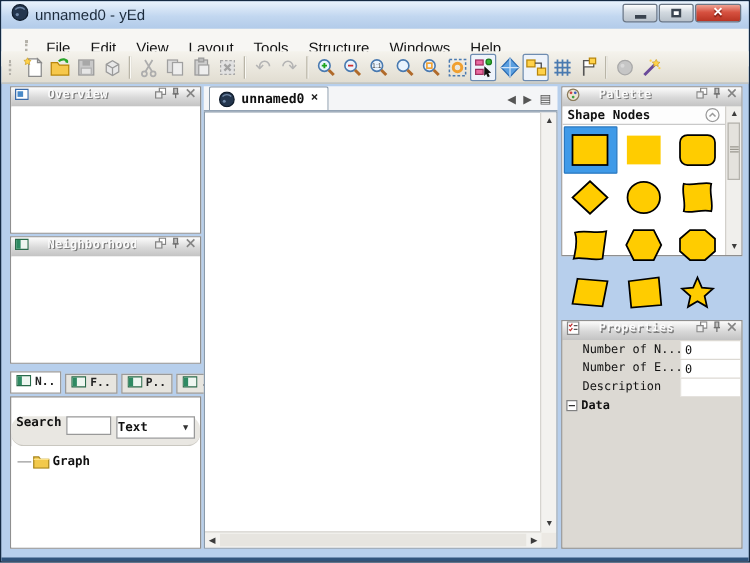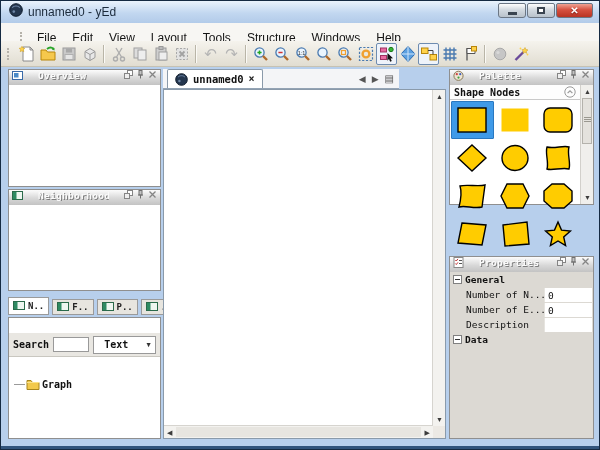--- a/index.html
+++ b/index.html
@@ -40,31 +40,31 @@
   
   #overview{left:7px;top:68px;width:153px;height:118px;}
   #neighborhood{left:7px;top:188px;width:153px;height:102px;}
   .panel-body{position:absolute;left:0;right:0;top:15px;bottom:0;background:#fff;}
 
   #left-tabs{position:absolute;left:7px;top:296px;width:153px;height:18px;display:flex;gap:3px;align-items:flex-end;}
   .ltab{height:16px;border:1px solid #9a9a9a;background:#e7e5df;display:flex;align-items:center;padding:0 4px;gap:3px;font-family:"DejaVu Sans Mono","Liberation Mono",monospace;font-size:9px;font-weight:bold;color:#222;box-sizing:border-box;}
   .ltab.active{background:#fff;height:18px;}
 
   #structure{left:7px;top:316px;width:153px;height:122px;}
-  .search-row{position:absolute;left:0;right:0;top:15px;height:24px;background:#e9e7e2;border-bottom:1px solid #c9c7c0;display:flex;align-items:center;padding:0 4px;gap:4px;box-sizing:border-box;font-family:"DejaVu Sans Mono","Liberation Mono",monospace;font-weight:bold;font-size:10px;color:#111;}
+  .search-row{position:absolute;left:0;right:0;top:15px;height:24px;background:#e9e7e2;border-bottom:1px solid #c9c7c0;display:flex;padding:0 4px;gap:4px;box-sizing:border-box;font-family:"DejaVu Sans Mono","Liberation Mono",monospace;font-weight:bold;font-size:10px;color:#111;border-radius:10px;}
   .search-input{width:36px;height:15px;border:1px solid #999;background:#fff;box-sizing:border-box;font-size:10px;padding:0 2px;}
-  .combo{flex:1;height:18px;border:1px solid #999;background:#fff;display:flex;align-items:center;padding-left:10px;font-size:10px;font-weight:bold;box-sizing:border-box;}
+  .combo{flex:1;height:18px;border:1px solid #999;background:#fff;display:flex;align-items:center;padding-left:0;font-size:10px;font-weight:bold;box-sizing:border-box;}
   .combo .arrow{margin-left:auto;width:13px;text-align:center;color:#333;font-size:7px;}
-  .tree{position:absolute;left:0;right:0;top:39px;bottom:0;background:#fff;padding-top:21px;box-sizing:border-box;}
+  .tree{position:absolute;left:0;right:0;top:39px;bottom:0;background:#fff;padding-top:6px;box-sizing:border-box;}
   .tree-item{display:flex;align-items:center;font-family:"DejaVu Sans Mono","Liberation Mono",monospace;font-weight:bold;font-size:10px;color:#111;}
   .tree-guide{width:11px;border-top:1px solid #9a9a9a;margin-left:5px;}
   .tree-item svg{margin:0 2px 0 1px;}
 
   
-  #tabbar{position:absolute;left:162px;top:68px;width:236px;height:20px;background:#f4f5f7;border-bottom:1px solid #93a3b4;box-sizing:border-box;padding-left:18px;}
+  #tabbar{position:absolute;left:162px;top:68px;width:283px;height:20px;background:#f4f5f7;border-bottom:1px solid #93a3b4;box-sizing:border-box;padding-left:18px;}
   .doc-tab{position:absolute;left:4px;bottom:0;height:19px;background:#fff;border:1px solid #8a9aaa;border-bottom:none;border-radius:2px 2px 0 0;display:flex;align-items:center;padding:0 7px;gap:5px;font-family:"DejaVu Sans Mono","Liberation Mono",monospace;font-weight:bold;font-size:10.5px;color:#111;box-sizing:border-box;}
   .tab-close{color:#222;font-size:10px;font-weight:bold;line-height:1;}
   .tab-nav{position:absolute;right:5px;top:4px;display:flex;gap:6px;color:#555;font-size:9px;align-items:center;}
   #canvas{position:absolute;left:162px;top:88px;width:283px;height:350px;background:#fff;border:1px solid #8a9aaa;box-sizing:border-box;}
   .vscroll{position:absolute;right:0;top:0;width:13px;bottom:12px;background:#f3f2ef;border-left:1px solid #d6d4cf;box-sizing:border-box;}
   .hscroll{position:absolute;left:0;bottom:0;height:13px;right:12px;background:#f3f2ef;border-top:1px solid #d6d4cf;box-sizing:border-box;}
   .scorner{position:absolute;right:0;bottom:0;width:12px;height:12px;background:#ece9e4;}
   .sarrow{position:absolute;color:#3c3c3c;font-size:7px;line-height:1;}
   .track-inner{position:absolute;background:#e7e5e0;}
 
@@ -582,24 +582,20 @@
             <rect x="3" y="0.5" width="3" height="4.5" fill="#c2c2c2" stroke="#707070"></rect>
             <line x1="4.5" y1="5" x2="4.5" y2="8.5" stroke="#707070"></line>
             <line x1="2" y1="5" x2="7" y2="5" stroke="#707070"></line>
           </svg>
         <svg width="9" height="9" viewBox="0 0 9 9">
             <path d="M1.5 1.5l6 6M7.5 1.5l-6 6" stroke="#858585" stroke-width="1.3"></path>
           </svg>
       </span>
     </div>
     <div class="props-rows" id="props-rows">
-        <div class="prow group">
-          <span class="cbox"></span>
-          <span class="plabel">General</span>
-        </div>
         <div class="prow">
           <span class="plabel">Number of N...</span>
           <span class="pvalue">0</span>
         </div>
         <div class="prow">
           <span class="plabel">Number of E...</span>
           <span class="pvalue">0</span>
         </div>
         <div class="prow">
           <span class="plabel">Description</span>

